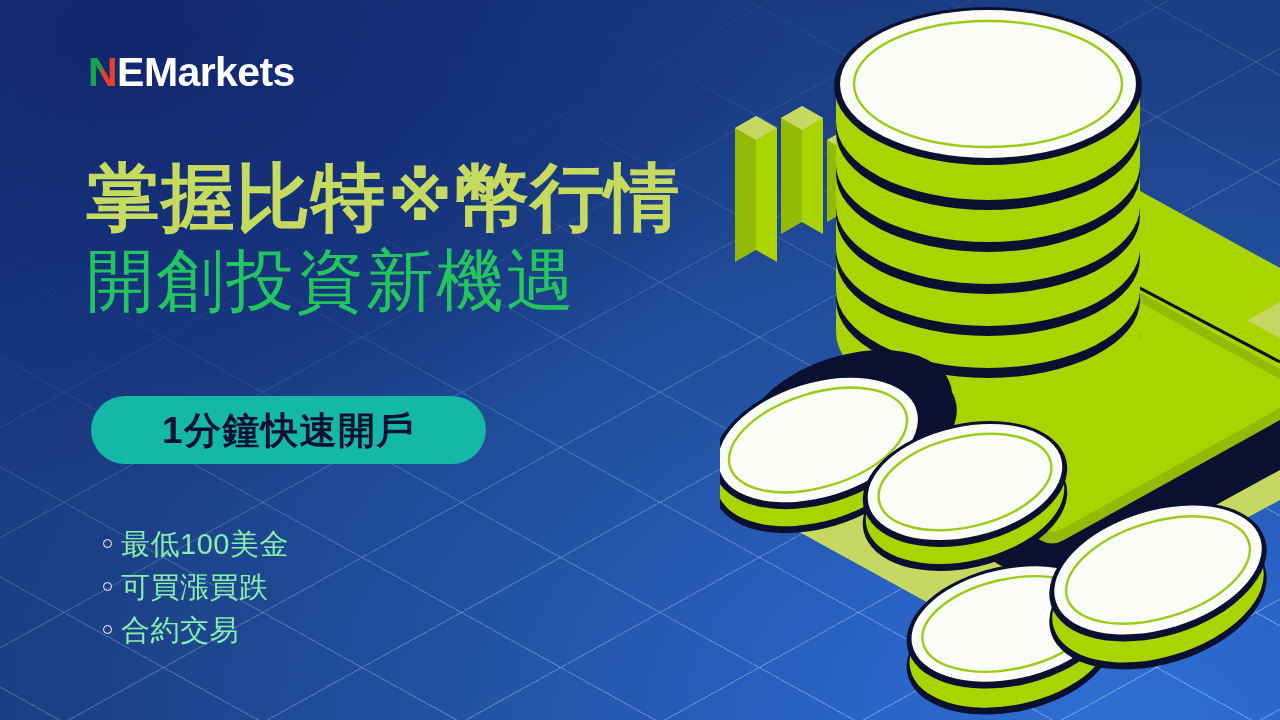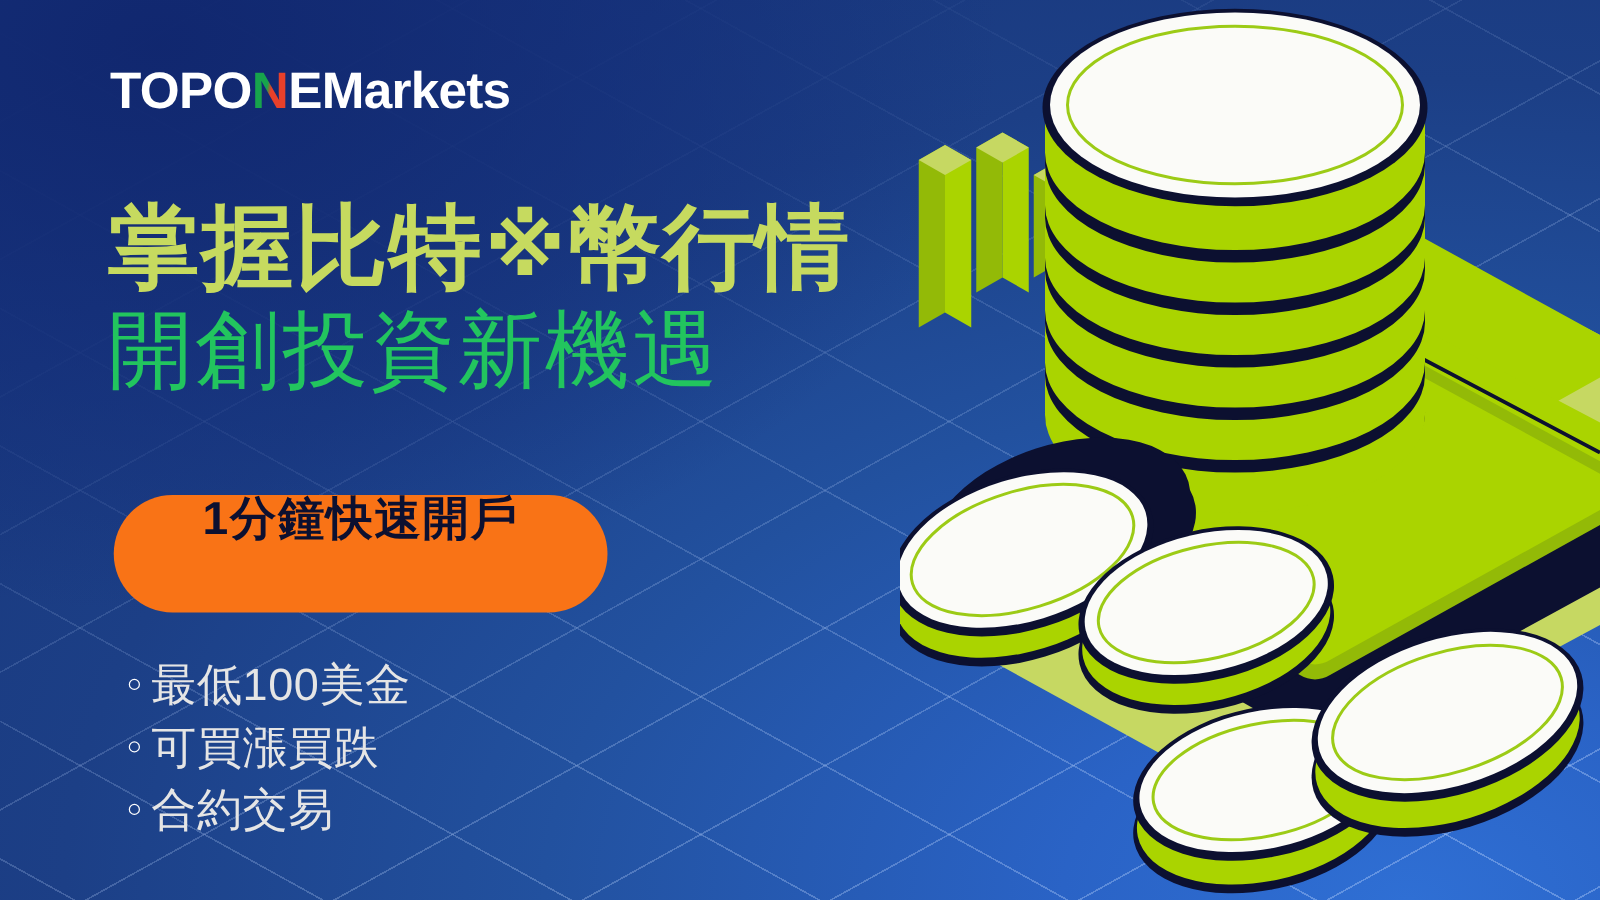--- a/index.html
+++ b/index.html
@@ -110,25 +110,25 @@
     line-height: 1.05;
     white-space: nowrap;
   }
 
   
   #cta {
     position: absolute;
     left: 91px;
     top: 396px;
     width: 395px;
-    height: 94px;
+    height: 68px;
     border-radius: 47px;
-    background: #f97316;
+    background: #14b8a6;
     display: flex;
-    align-items: flex-start;
+    align-items: center;
     justify-content: center;
     border: none;
     cursor: pointer;
     padding: 0;
   }
   #cta .cta-label {
     font-size: 37px;
     font-weight: 700;
     color: #0c1030;
     letter-spacing: 1.5px;
@@ -140,22 +140,22 @@
     position: absolute;
     left: 103px;
     top: 530px;
     list-style: none;
     margin: 0;
     padding: 0;
   }
   #features li {
     display: flex;
     align-items: center;
-    color: #e5e5e5;
-    font-size: 36px;
+    color: #86efac;
+    font-size: 29px;
     font-weight: 400;
     letter-spacing: 0.5px;
     line-height: 1;
     margin-bottom: 14px;
   }
   .bullet-ring {
     width: 9px;
     height: 9px;
     border: 1.6px solid #ffffff;
     border-radius: 50%;
@@ -303,21 +303,20 @@
         <ellipse class="navy" cx="438" cy="600" rx="112" ry="64" transform="rotate(-17 438 600)"></ellipse>
         <ellipse class="lime" cx="438" cy="596" rx="109" ry="61" transform="rotate(-17 438 596)"></ellipse>
         <ellipse class="navy" cx="438" cy="572" rx="112" ry="64" transform="rotate(-17 438 572)"></ellipse>
         <ellipse class="white" cx="438" cy="570" rx="107" ry="59" transform="rotate(-17 438 570)"></ellipse>
         <ellipse class="ring" cx="438" cy="570" rx="95" ry="48" transform="rotate(-17 438 570)"></ellipse>
       </g>
     </svg>
   </div>
 
   <div id="logo">
-    <span class="logo-word">TOPO</span>
       <span class="logo-n">N</span>
       <span class="logo-word">E</span>
     <span class="logo-markets">Markets</span>
   </div>
 
   <div id="headline">
     <div class="hl-line1"><span>掌握比特</span><span class="hl-mark">※</span><span>幣行情</span></div>
     <div class="hl-line2">開創投資新機遇</div>
   </div>
 

